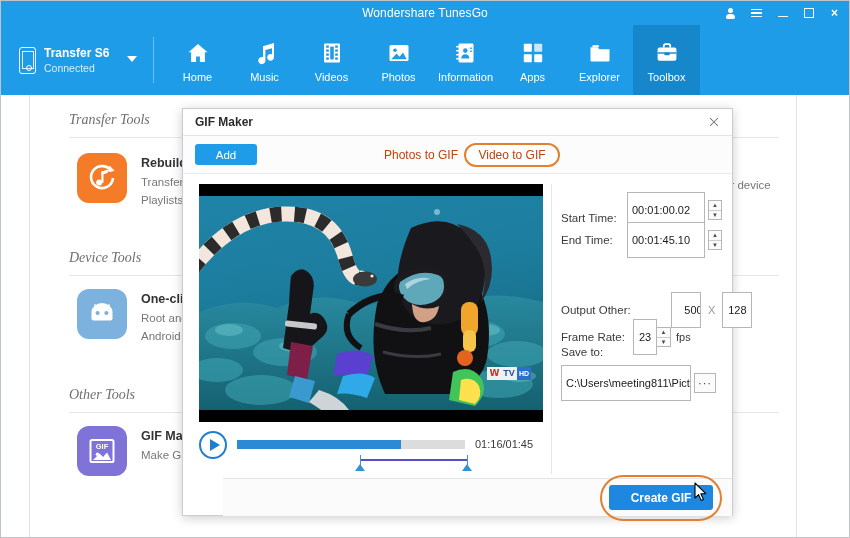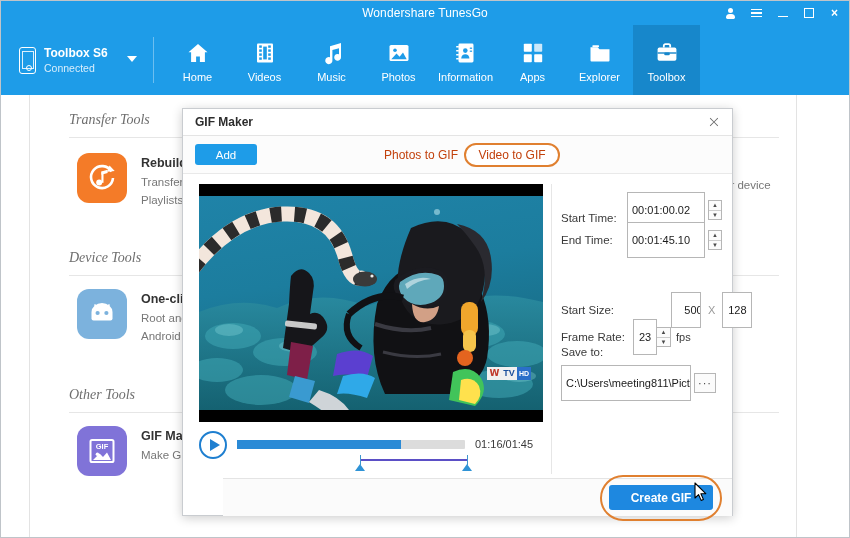--- a/index.html
+++ b/index.html
@@ -316,54 +316,54 @@
           <span class="icon-max"></span>
         </span>
       <span class="wc icon-close">×</span>
     </div>
   </div>
 
   <div class="navbar">
     <div class="device">
       <div class="phone-ico"></div>
       <div class="device-text">
-        <div class="device-name">Toolbox S6</div>
+        <div class="device-name">Transfer S6</div>
         <div class="device-status">Connected</div>
       </div>
       <div class="device-caret"></div>
     </div>
     <div class="nav-sep"></div>
 
     <div class="nav-items">
       <div class="nav-item">
         <svg class="nav-ico" viewBox="0 0 24 24">
           <path fill="#fff" d="M12 3 L2.5 11.2 h2.6 V21 h5.0 v-5.6 h3.8 V21 h5.0 v-9.8 h2.6 Z"></path>
         </svg>
         <span class="nav-label">Home</span>
+      </div>
+      <div class="nav-item">
+        <svg class="nav-ico" viewBox="0 0 24 24">
+          <path fill="#fff" d="M21 2 L10 5.2 V16.2 a3.6 3.6 0 1 0 2.4 3.0 V9.1 L19 7.2 v6.0 a3.4 3.4 0 1 0 2 3.0 Z"></path>
+        </svg>
+        <span class="nav-label">Music</span>
       </div>
       <div class="nav-item">
         <svg class="nav-ico" viewBox="0 0 24 24">
           <rect x="4" y="2.5" width="16" height="19" rx="1" fill="#fff"></rect>
           <rect x="6.2" y="4.4" width="2.6" height="2.4" fill="#1e9ce8"></rect>
           <rect x="6.2" y="8.4" width="2.6" height="2.4" fill="#1e9ce8"></rect>
           <rect x="6.2" y="12.4" width="2.6" height="2.4" fill="#1e9ce8"></rect>
           <rect x="6.2" y="16.4" width="2.6" height="2.4" fill="#1e9ce8"></rect>
           <rect x="15.2" y="4.4" width="2.6" height="2.4" fill="#1e9ce8"></rect>
           <rect x="15.2" y="8.4" width="2.6" height="2.4" fill="#1e9ce8"></rect>
           <rect x="15.2" y="12.4" width="2.6" height="2.4" fill="#1e9ce8"></rect>
           <rect x="15.2" y="16.4" width="2.6" height="2.4" fill="#1e9ce8"></rect>
           <rect x="10.2" y="5.6" width="3.6" height="12.8" fill="#1e9ce8"></rect>
         </svg>
         <span class="nav-label">Videos</span>
-      </div>
-      <div class="nav-item">
-        <svg class="nav-ico" viewBox="0 0 24 24">
-          <path fill="#fff" d="M21 2 L10 5.2 V16.2 a3.6 3.6 0 1 0 2.4 3.0 V9.1 L19 7.2 v6.0 a3.4 3.4 0 1 0 2 3.0 Z"></path>
-        </svg>
-        <span class="nav-label">Music</span>
       </div>
       <div class="nav-item">
         <svg class="nav-ico" viewBox="0 0 24 24">
           <rect x="2.5" y="4" width="19" height="16" rx="1.6" fill="#fff"></rect>
           <circle cx="8" cy="9.2" r="1.8" fill="#1e9ce8"></circle>
           <path fill="#1e9ce8" d="M4.3 18.2 L9.5 12.4 L12.6 15.8 L16 11.6 L19.7 18.2 Z"></path>
         </svg>
         <span class="nav-label">Photos</span>
       </div>
       <div class="nav-item">
@@ -623,21 +623,21 @@
       <div class="field" style="left:378px; top:48px;">
         <span class="field-label" style="width:66px;">End Time:</span>
         <span class="txtbox" style="width:78px;">00:01:45.10</span>
         <span class="spin">
           <i>▲</i>
           <i>▼</i>
         </span>
       </div>
 
       <div class="field" style="left:378px; top:118px;">
-        <span class="field-label" style="width:72px;">Start Size:</span>
+        <span class="field-label" style="width:72px;">Output Other:</span>
         <span class="txtbox" style="width:30px; justify-content:center; padding-left:15px;margin-left:38px;">500</span>
         <span class="x-sep">X</span>
         <span class="txtbox" style="width:30px; justify-content:center; padding-left:0;">128</span>
       </div>
 
       <div class="field" style="left:378px; top:145px;">
         <span class="field-label" style="width:72px;">Frame Rate:</span>
         <span class="txtbox" style="width:24px; justify-content:center; padding-left:0;">23</span>
         <span class="spin" style="margin-left:0; border-left:none;">
           <i>▲</i>

